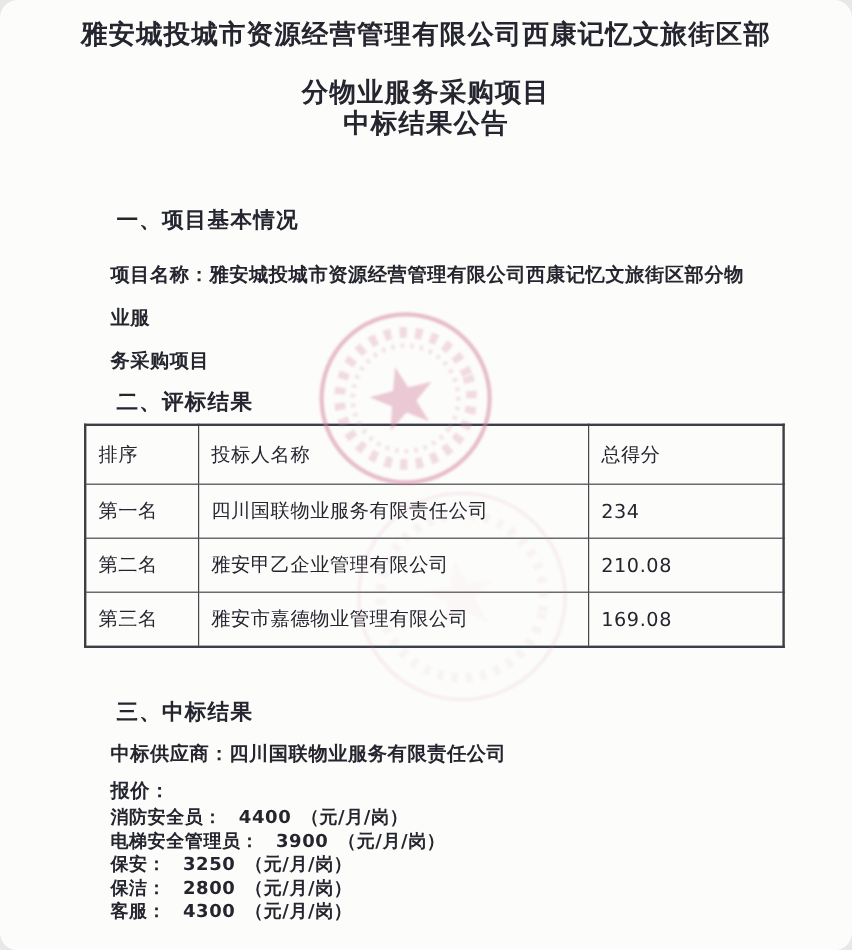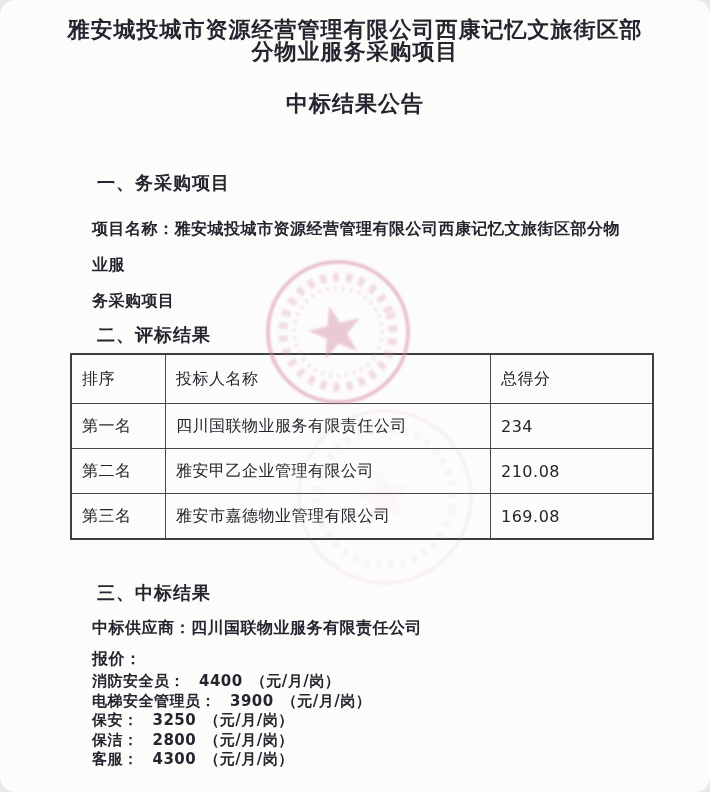--- a/index.html
+++ b/index.html
@@ -14,21 +14,21 @@
     border-radius:15px;
   }
   .doc-title{
     position:absolute;left:0;width:710px;
     text-align:center;
     font-size:22px;font-weight:700;
     letter-spacing:1px;
     line-height:24px;
   }
   #title-line1{top:18px;}
-  #title-line2{top:40px;}
+  #title-line2{top:66px;}
   #title-sub{top:92px;}
   .section-heading{
     position:absolute;left:97px;
     font-size:18px;font-weight:700;
     letter-spacing:1px;
   }
   #heading-1{top:171px;}
   #heading-2{top:323px;}
   #heading-3{top:581px;}
   .body-text{
@@ -77,21 +77,21 @@
 </style>
 </head>
 <body>
 
 <div class="page">
 
   <div class="doc-title" id="title-line1">雅安城投城市资源经营管理有限公司西康记忆文旅街区部</div>
   <div class="doc-title" id="title-line2">分物业服务采购项目</div>
   <div class="doc-title" id="title-sub">中标结果公告</div>
 
-  <div class="section-heading" id="heading-1">一、务采购项目</div>
+  <div class="section-heading" id="heading-1">一、项目基本情况</div>
 
   <div class="body-text" id="project-name">
     <div>项目名称：雅安城投城市资源经营管理有限公司西康记忆文旅街区部分物业服</div>
     <div>务采购项目</div>
   </div>
 
 
   <div class="section-heading" id="heading-2">二、评标结果</div>
 
   <table class="result-table">

